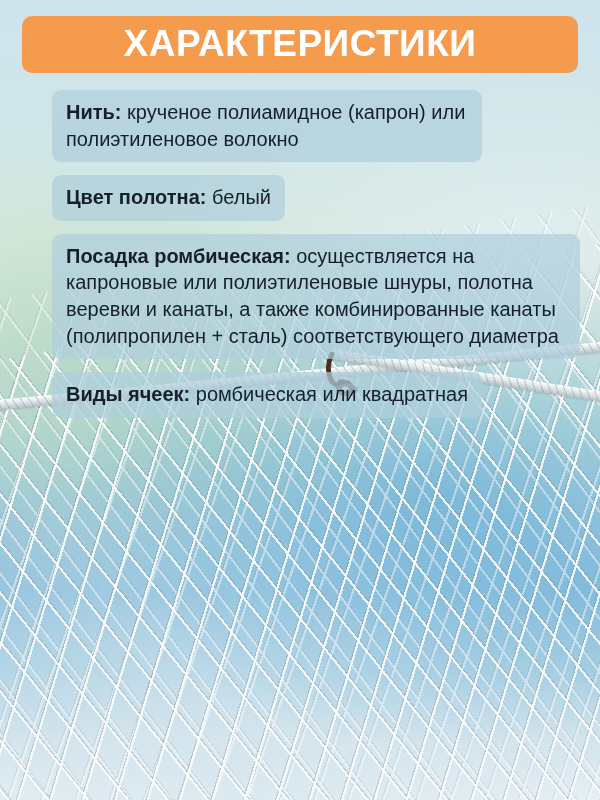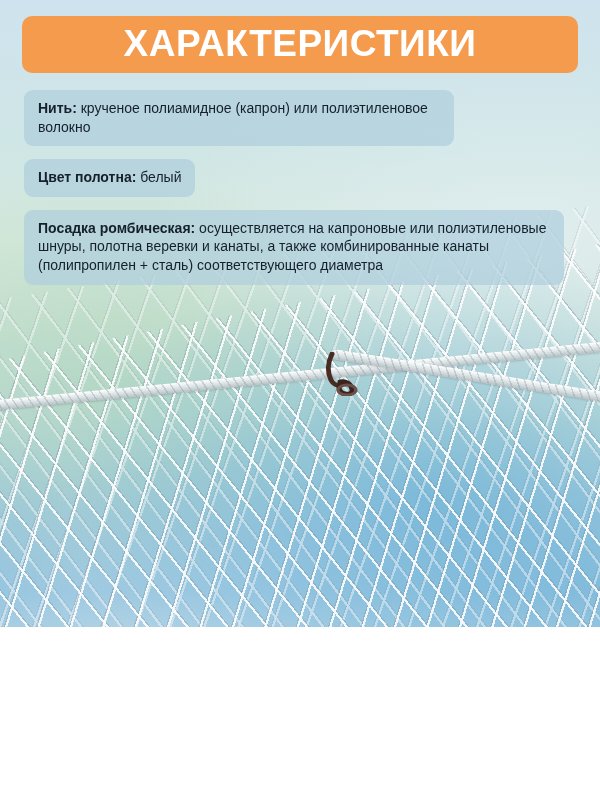--- a/index.html
+++ b/index.html
@@ -6,21 +6,21 @@
   html, body {
     width: 600px; height: 800px;
     overflow: hidden;
     font-family: "Liberation Sans", sans-serif;
     background: #ffffff;
   }
 
   .page {
     position: relative;
     width: 600px;
-    height: 627px;
+    height: 800px;
     background: #ffffff;
     overflow: hidden;
     padding-left: 40px;
   }
 
   
   .photo {
     position: absolute;
     left: 0; top: 0;
     width: 600px; height: 800px;
@@ -127,22 +127,23 @@
     padding: 0 20px 0 24px;
   }
 
   .card {
     display: inline-block;
     background: rgba(174, 206, 221, 0.72);
     border-radius: 9px;
     padding: 9px 14px 10px 14px;
     margin-bottom: 13px;
     color: #15202b;
-    font-size: 14px;
+    font-size: 20px;
     line-height: 1.33;
+    margin-left: 28px;
   }
   .card b {
     font-weight: 700;
   }
   .card .body { font-weight: 400; }
 
   .card-thread   { max-width: 430px; }
   .card-color    { max-width: 260px; text-align: center; }
   .card-fitting  { max-width: 540px; }
   .card-cells    { max-width: 460px; }
@@ -188,16 +189,19 @@
       <div class="card card-color">
         <b>Цвет полотна:</b><span class="body"> белый</span>
       </div>
       <br>
 
       <div class="card card-fitting">
         <b>Посадка ромбическая:</b><span class="body"> осуществляется на капроновые или полиэтиленовые шнуры, полотна веревки и канаты, а также комбинированные канаты (полипропилен + сталь) соответствующего диаметра</span>
       </div>
       <br>
 
+      <div class="card card-cells">
+        <b>Виды ячеек:</b><span class="body"> ромбическая или квадратная</span>
+      </div>
 
     </div>
   </div>
 </div>
 
 </body></html>

